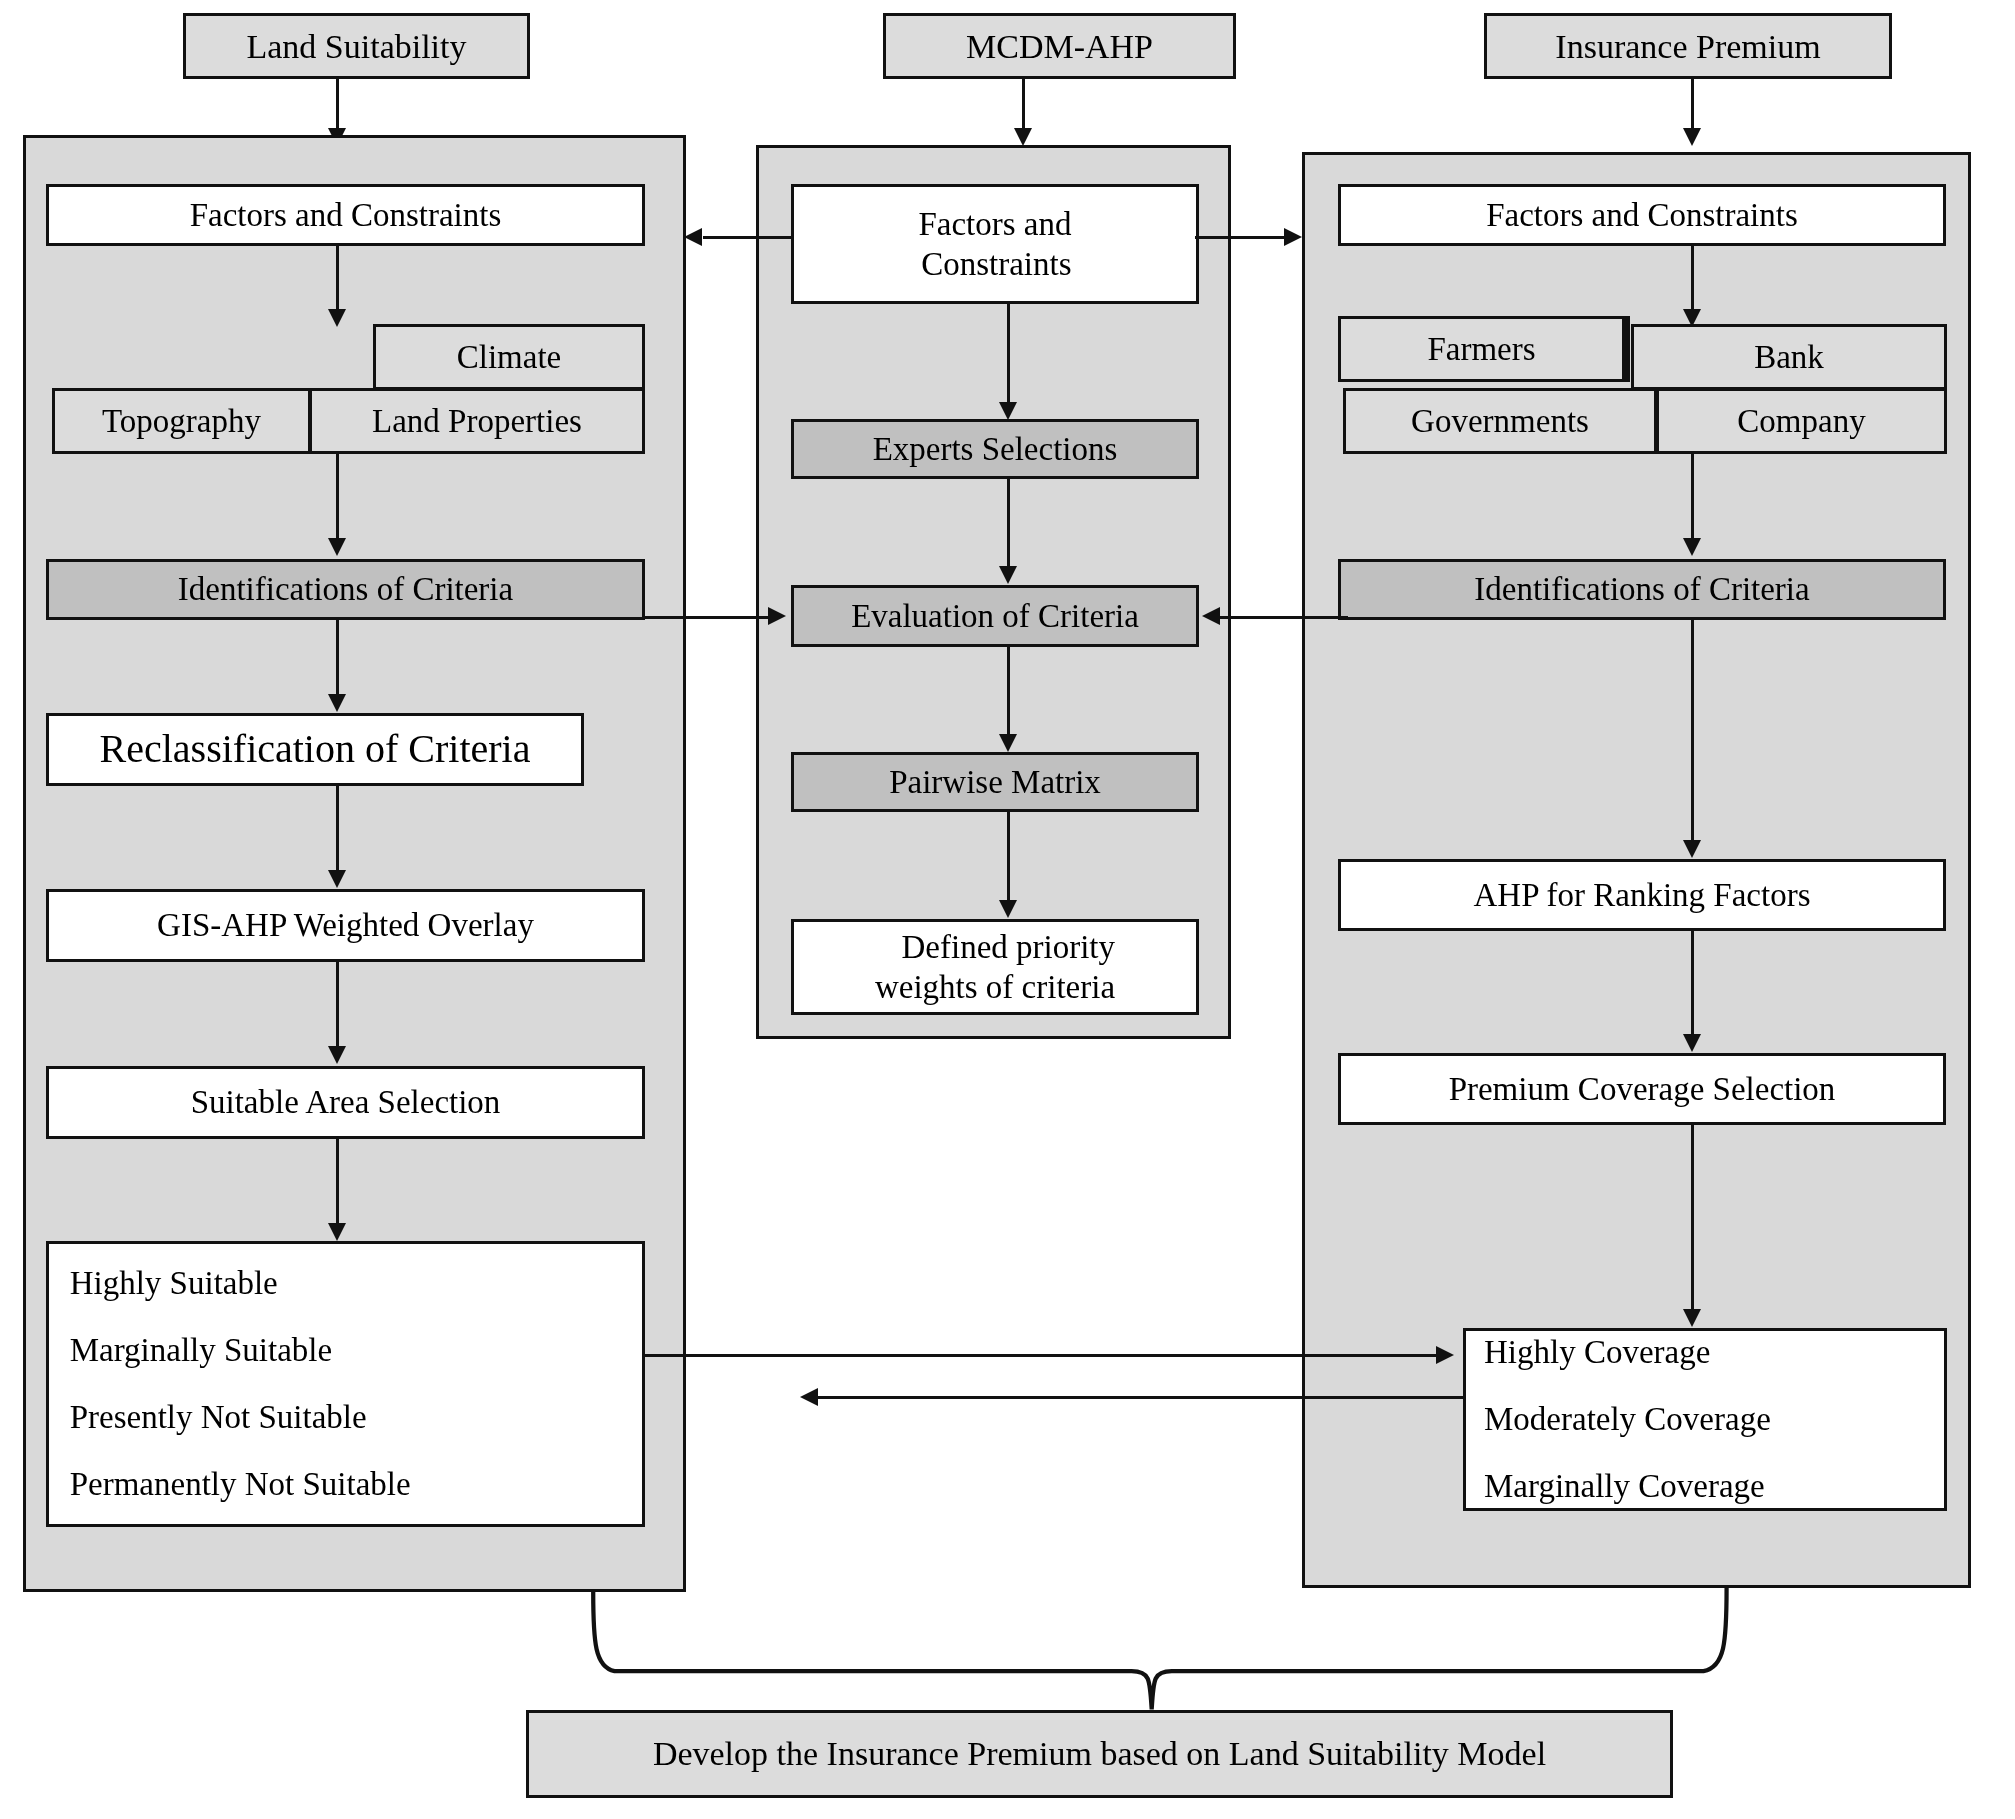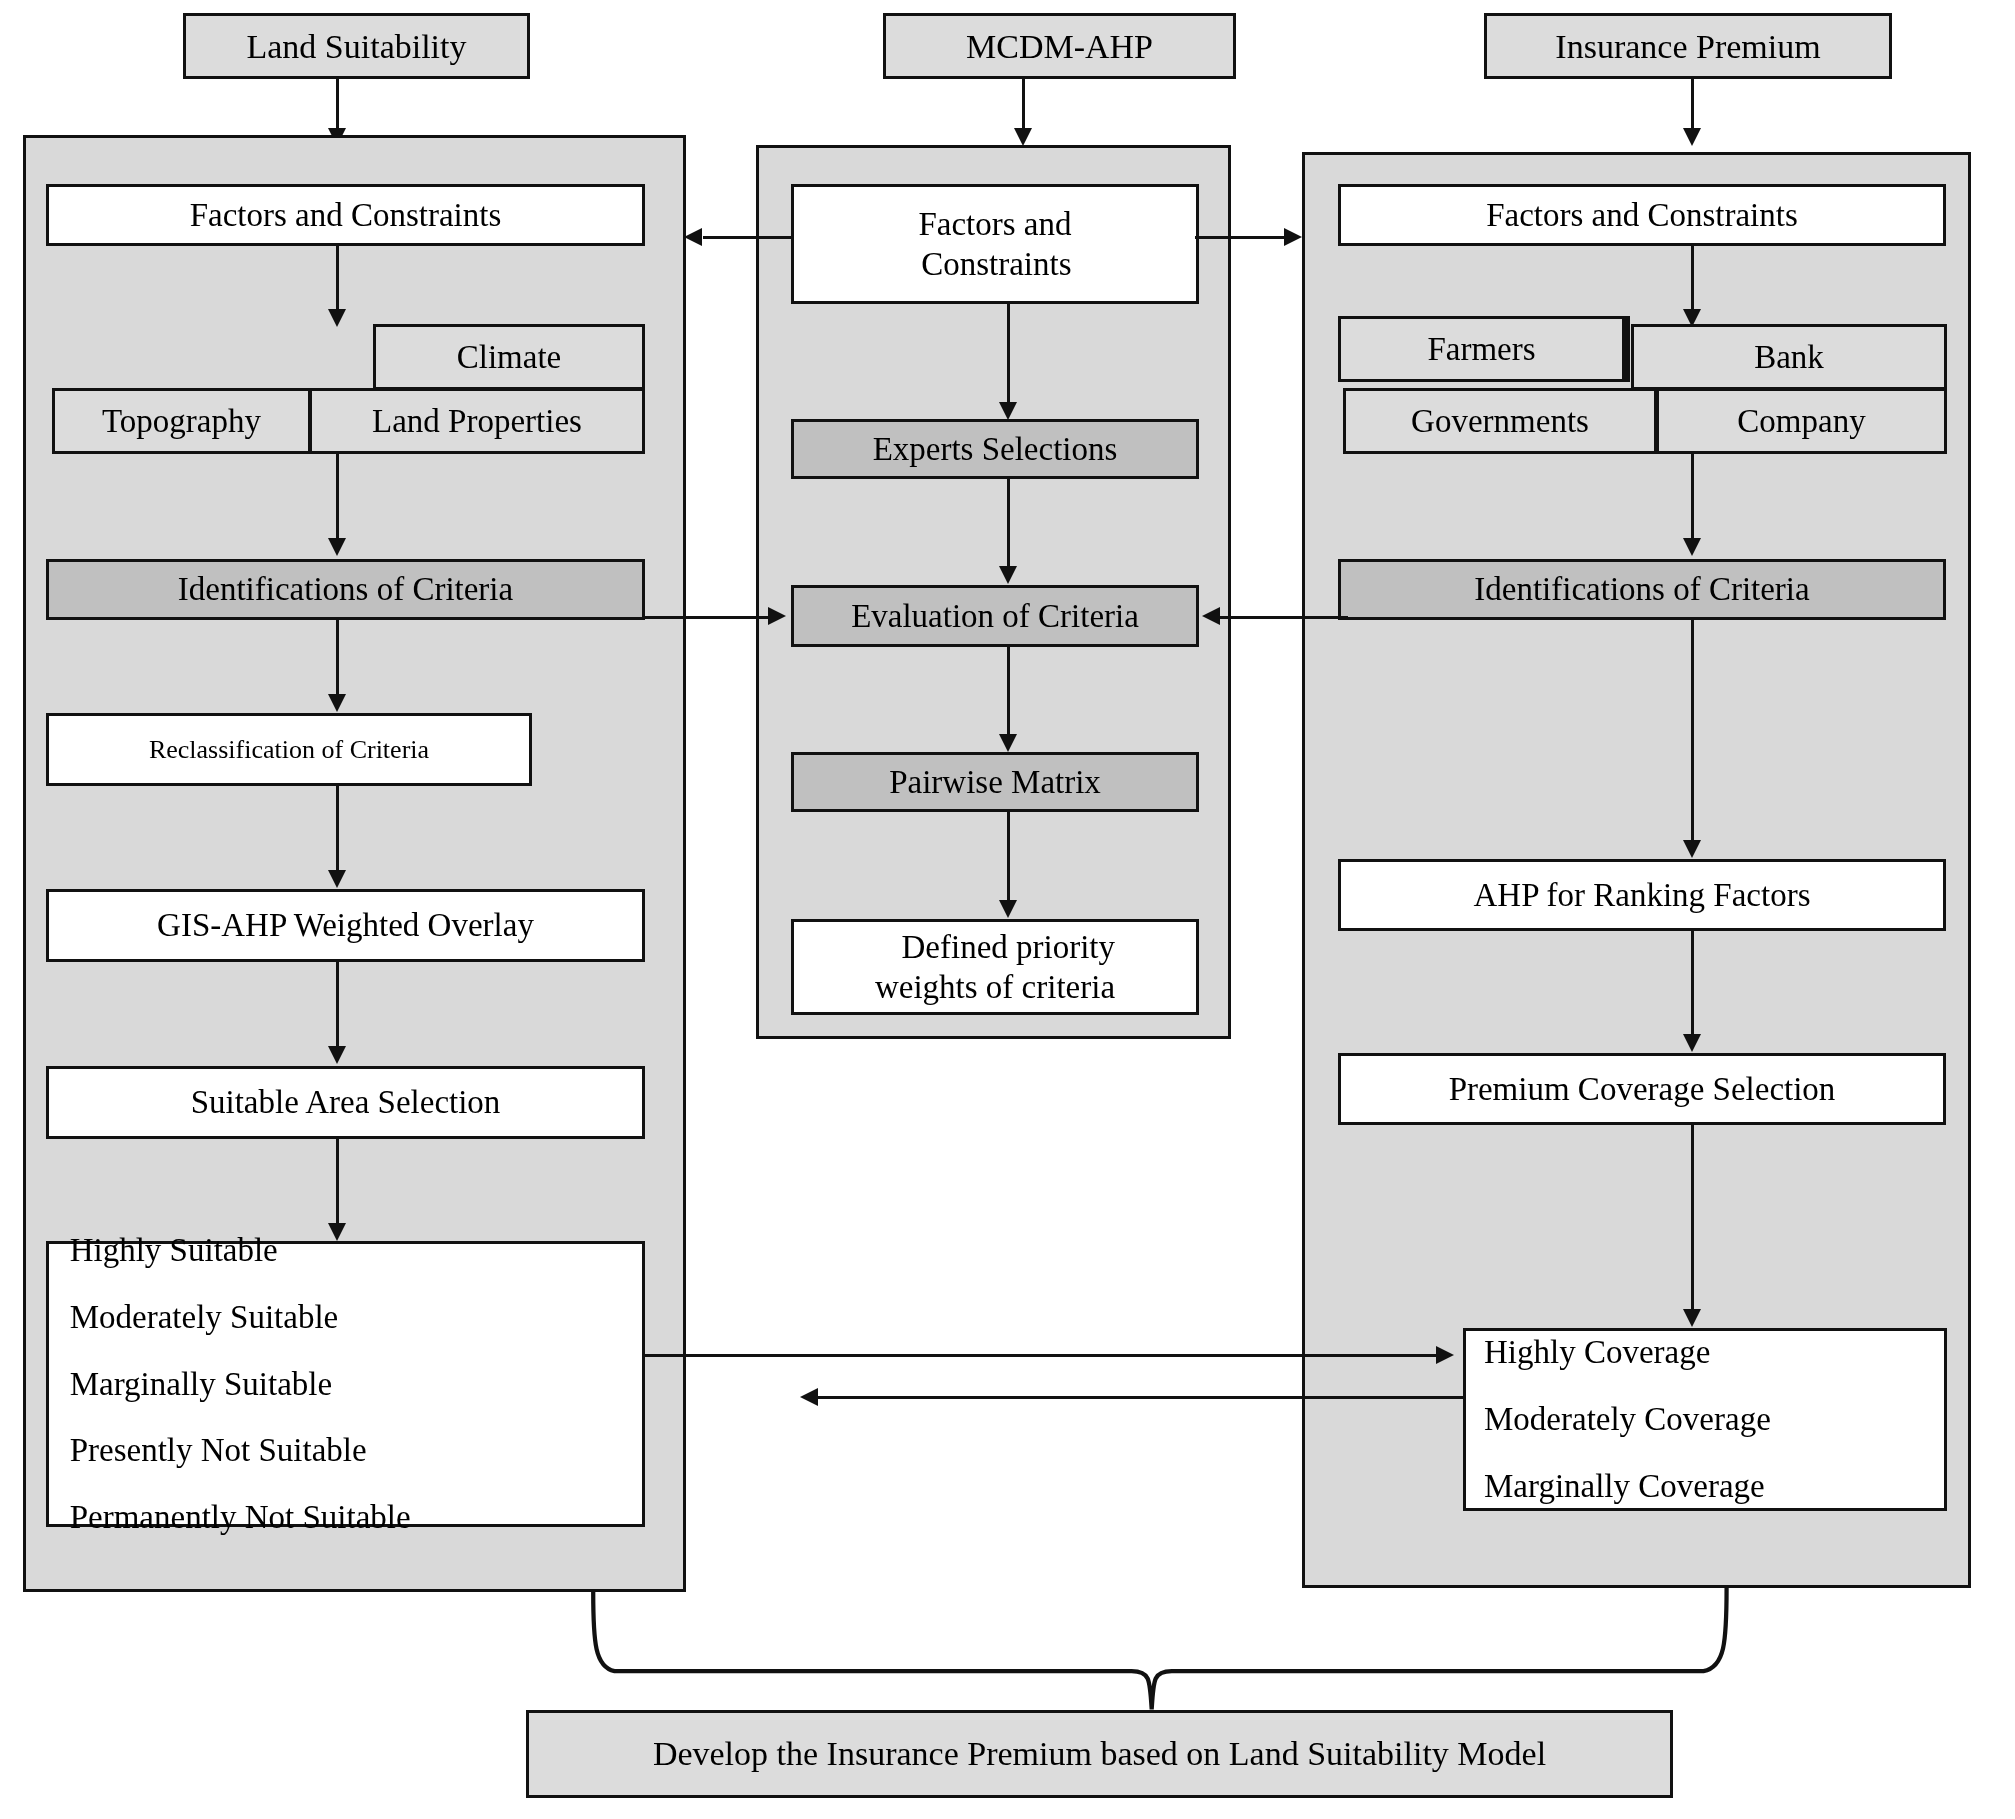--- a/index.html
+++ b/index.html
@@ -79,41 +79,40 @@
 
   <div class="vline" style="left:336px;top:454px;height:94px;"></div>
   <div class="arrowhead-down" style="left:328px;top:538px;"></div>
 
   <div class="nodebox fill-mid" style="left:46px;top:559px;width:599px;height:61px;font-size:33px;">
     <span class="txt">Identifications of Criteria</span>
   </div>
   <div class="vline" style="left:336px;top:619px;height:84px;"></div>
   <div class="arrowhead-down" style="left:328px;top:694px;"></div>
 
-  <div class="nodebox fill-white" style="left:46px;top:713px;width:486px;height:73px;font-size:26px;">
+  <div class="nodebox fill-white" style="left:46px;top:713px;width:538px;height:73px;font-size:40px;">
     <span class="txt">Reclassification of Criteria</span>
   </div>
   <div class="vline" style="left:336px;top:786px;height:92px;"></div>
   <div class="arrowhead-down" style="left:328px;top:870px;"></div>
 
   <div class="nodebox fill-white" style="left:46px;top:889px;width:599px;height:73px;font-size:33px;">
     <span class="txt">GIS-AHP Weighted Overlay</span>
   </div>
   <div class="vline" style="left:336px;top:962px;height:92px;"></div>
   <div class="arrowhead-down" style="left:328px;top:1046px;"></div>
 
   <div class="nodebox fill-white" style="left:46px;top:1066px;width:599px;height:73px;font-size:33px;">
     <span class="txt">Suitable Area Selection</span>
   </div>
   <div class="vline" style="left:336px;top:1139px;height:92px;"></div>
   <div class="arrowhead-down" style="left:328px;top:1223px;"></div>
 
   <div class="left-txt" style="left:46px;top:1241px;width:599px;height:286px;font-size:33px;">
     <span>Highly Suitable</span>
-    <span>Moderately Suitable</span>
     <span>Marginally Suitable</span>
     <span>Presently Not Suitable</span>
     <span>Permanently Not Suitable</span>
   </div>
 
   <div class="panel" style="left:756px;top:145px;width:475px;height:894px;"></div>
 
   <div class="nodebox fill-white" style="left:791px;top:184px;width:408px;height:120px;font-size:33px;">
     <span class="txt">
       <span>Factors and</span><br>

